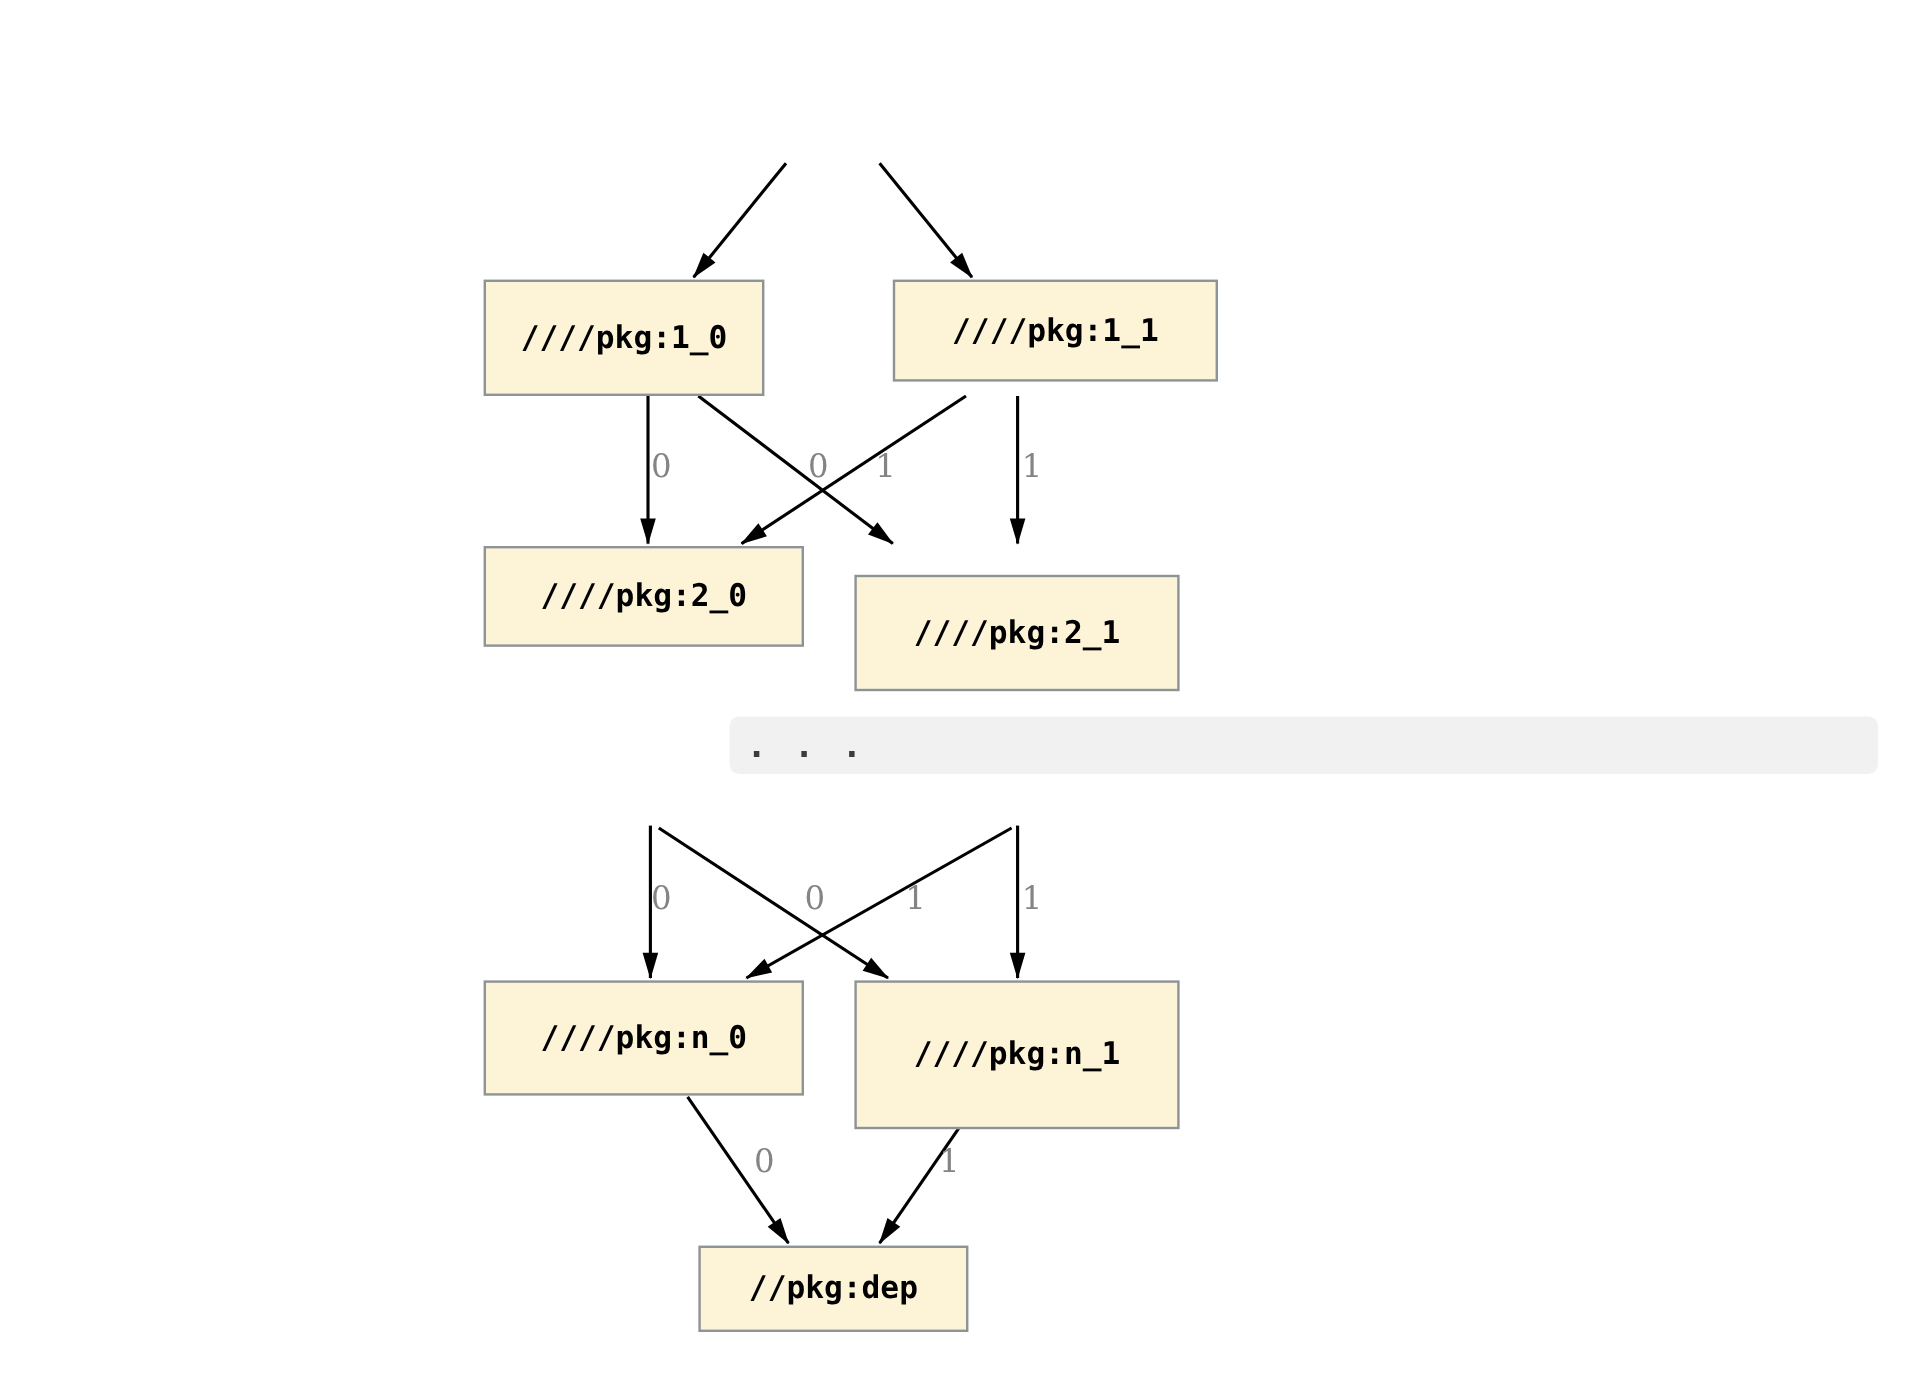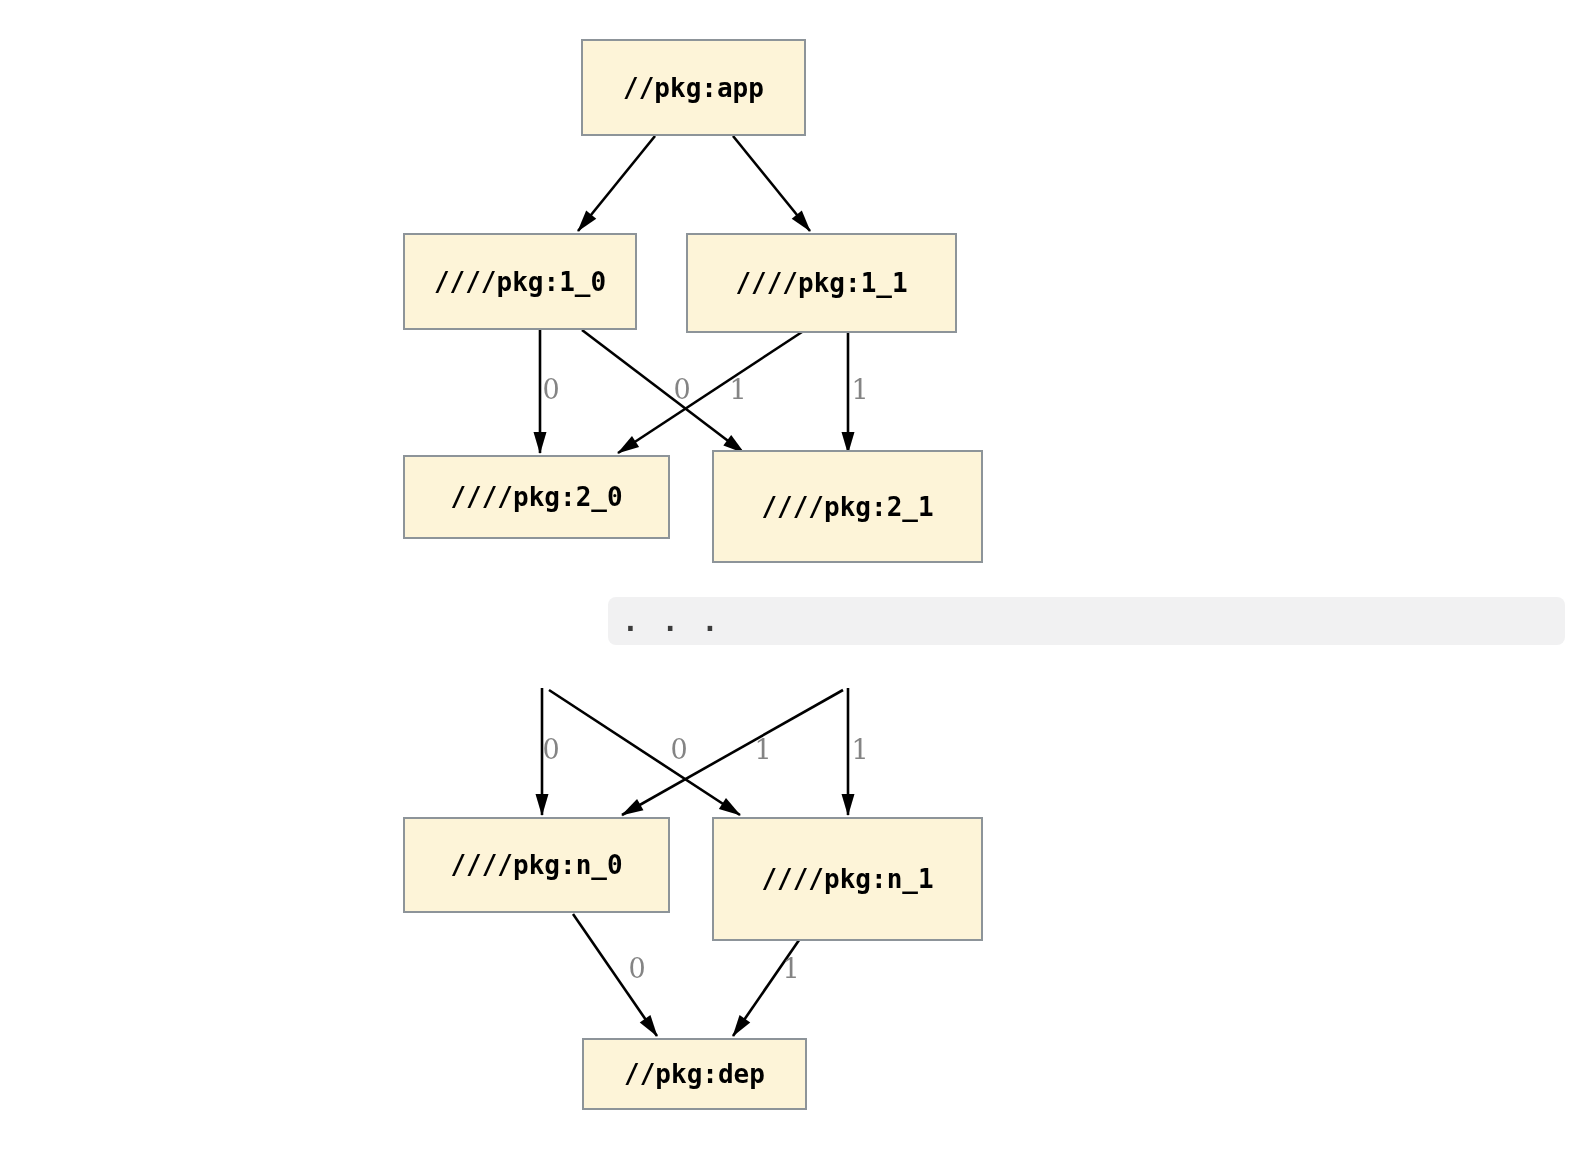--- a/index.html
+++ b/index.html
@@ -89,37 +89,34 @@
     <line x1="805" y1="330" x2="618" y2="453" marker-end="url(#arrowhead)"></line>
     <line x1="848" y1="330" x2="848" y2="453" marker-end="url(#arrowhead)"></line>
     <line x1="542" y1="688" x2="542" y2="815" marker-end="url(#arrowhead)"></line>
     <line x1="549" y1="690" x2="740" y2="815" marker-end="url(#arrowhead)"></line>
     <line x1="843" y1="690" x2="622" y2="815" marker-end="url(#arrowhead)"></line>
     <line x1="848" y1="688" x2="848" y2="815" marker-end="url(#arrowhead)"></line>
     <line x1="573" y1="914" x2="657" y2="1036" marker-end="url(#arrowhead)"></line>
     <line x1="817" y1="914" x2="733" y2="1036" marker-end="url(#arrowhead)"></line>
   </svg>
 
-  <div class="node" style="left:581px;top:39px;width:225px;height:97px">
-    <span class="node-label">//pkg:app</span>
-  </div>
 
   <div class="node" style="left:403px;top:233px;width:234px;height:97px">
     <span class="node-label">////pkg:1_0</span>
   </div>
 
-  <div class="node" style="left:686px;top:233px;width:271px;height:100px">
+  <div class="node" style="left:744px;top:233px;width:271px;height:85px">
     <span class="node-label">////pkg:1_1</span>
   </div>
 
   <div class="node" style="left:403px;top:455px;width:267px;height:84px">
     <span class="node-label">////pkg:2_0</span>
   </div>
 
-  <div class="node" style="left:712px;top:450px;width:271px;height:113px">
+  <div class="node" style="left:712px;top:479px;width:271px;height:97px">
     <span class="node-label">////pkg:2_1</span>
   </div>
 
   <div class="ellipsis-bar">
     <span class="ellipsis-label">. . .</span>
   </div>
 
   <div class="node" style="left:403px;top:817px;width:267px;height:96px">
     <span class="node-label">////pkg:n_0</span>
   </div>

